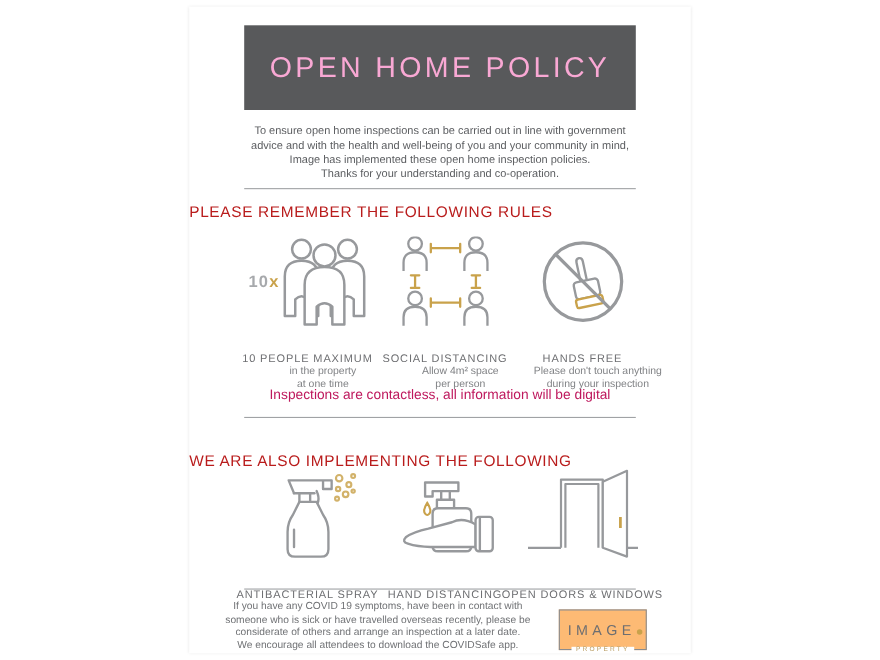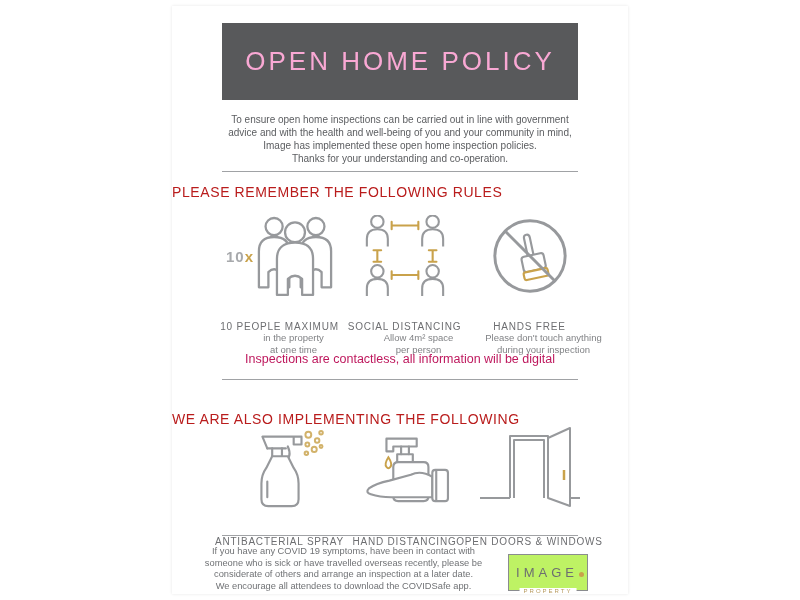--- a/index.html
+++ b/index.html
@@ -45,21 +45,21 @@
   .note {
     position:absolute; left:0; top:346px; width:456px; text-align:center;
     color:#be185d; font-size:12.5px; white-space:nowrap;
   }
   .footer-text {
     position:absolute; left:14px; top:540px; width:315px; text-align:center;
     color:#707275; font-size:9.3px; line-height:11.5px;
   }
   .logo-box {
     position:absolute; left:336px; top:548px; width:80px; height:37px;
-    border:1.5px solid #8a8c8f; box-sizing:border-box; background:#bef264;
+    border:1.5px solid #8a8c8f; box-sizing:border-box; background:#fdba74;
     display:flex; align-items:center; justify-content:center;
   }
   .logo-name { font-size:13px; letter-spacing:4px; color:#6d6e71; margin-left:4px; display:flex; align-items:baseline; }
   .logo-dot { width:5px; height:5px; border-radius:50%; background:#c9a24b; display:inline-block; margin-left:1px; }
   .logo-tagline {
     position:absolute; bottom:-4px; left:50%; transform:translateX(-50%);
     background:#fff; padding:0 4px; font-size:6px; letter-spacing:2px;
     color:#b79a5e; white-space:nowrap;
   }
   svg { display:block; }

